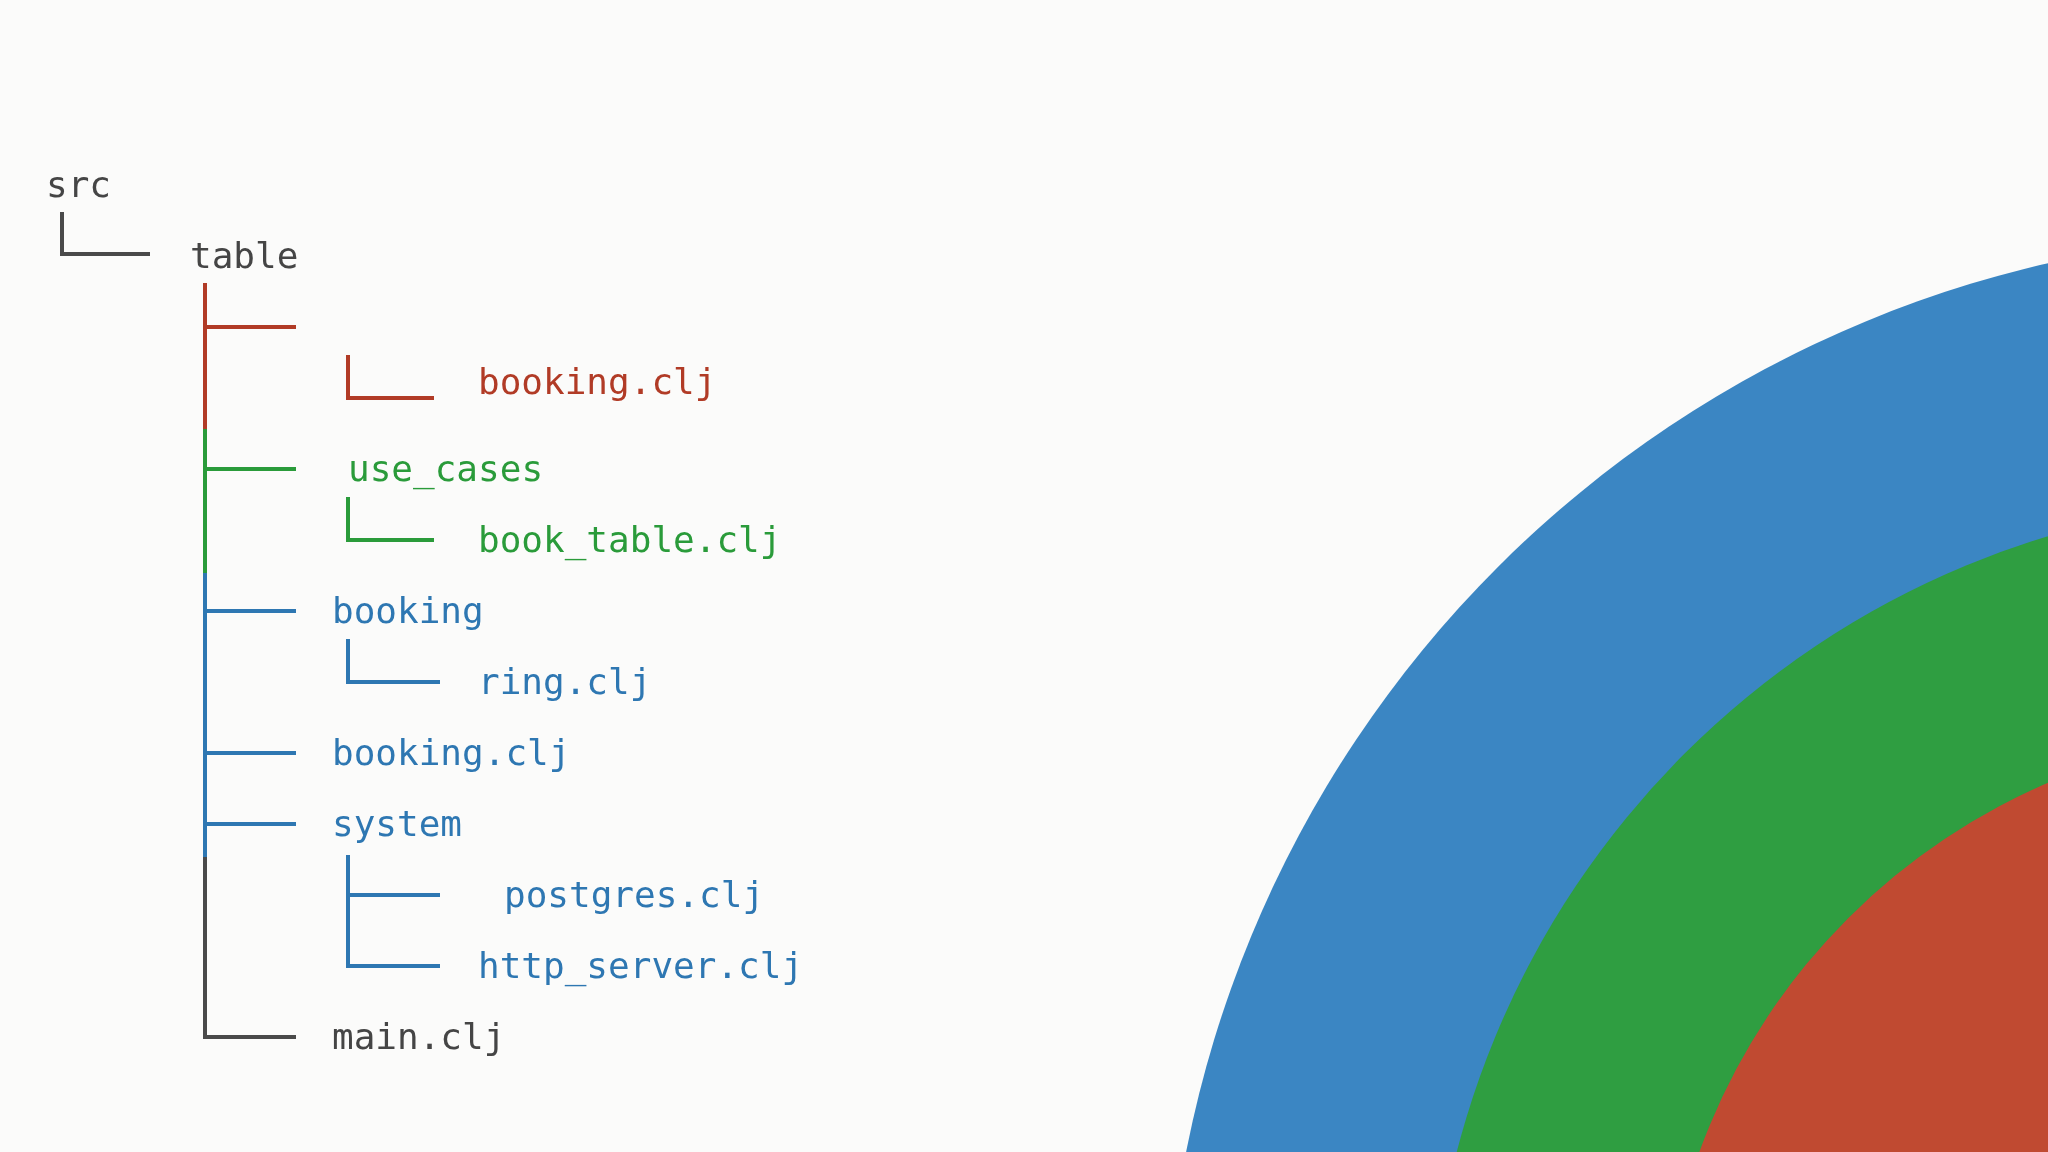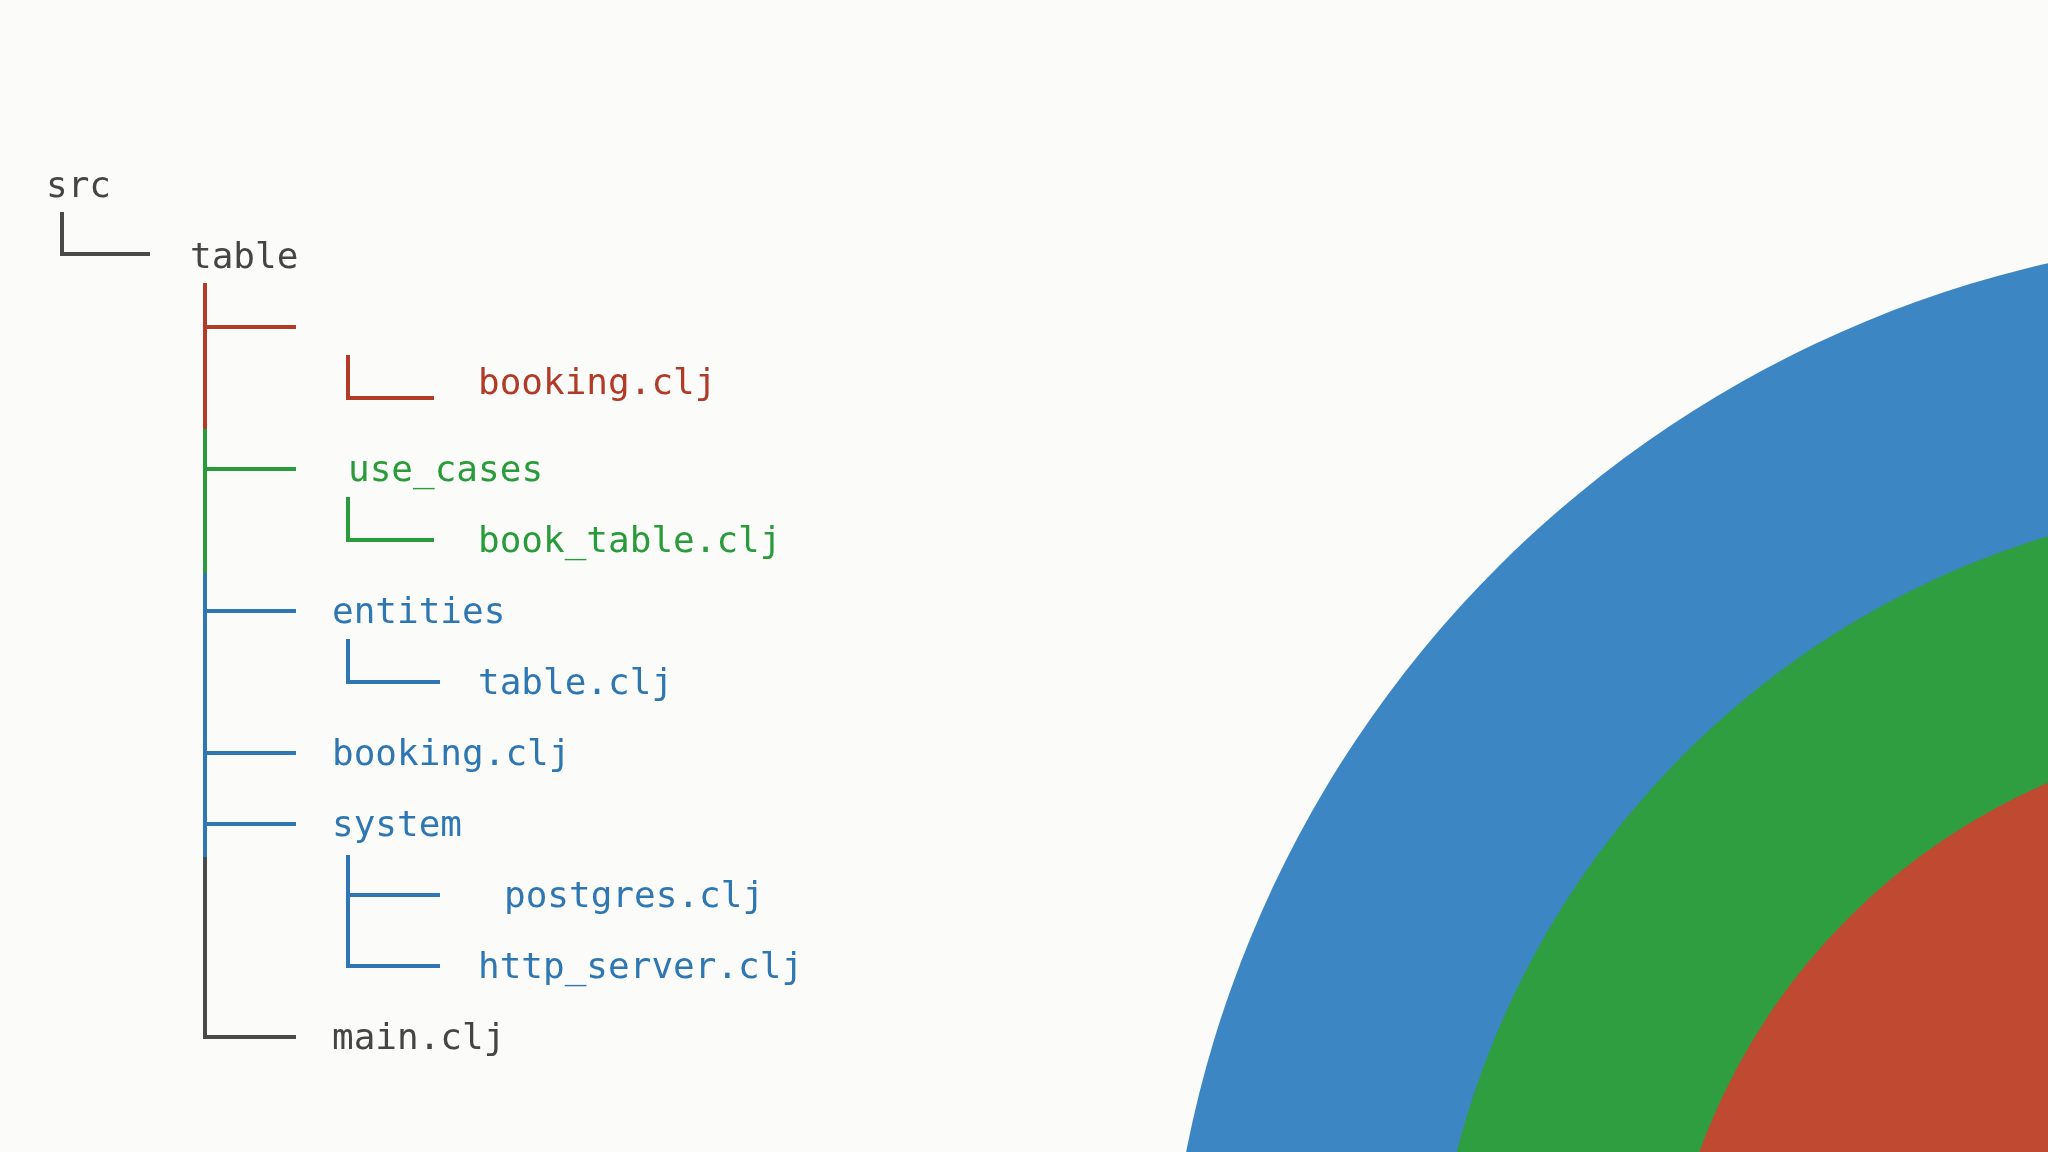--- a/index.html
+++ b/index.html
@@ -104,21 +104,21 @@
     <polyline class="ln-blue" points="348,895 440,895"></polyline>
 
     <polyline class="ln-gray" points="205,857 205,1037 296,1037"></polyline>
   </svg>
 
   <span class="tree-label c-gray  p-src">src</span>
   <span class="tree-label c-gray  p-table">table</span>
   <span class="tree-label c-red   p-booking">booking.clj</span>
   <span class="tree-label c-green p-usecases">use_cases</span>
   <span class="tree-label c-green p-booktable">book_table.clj</span>
-  <span class="tree-label c-blue  p-adapters">entities</span>
-  <span class="tree-label c-blue  p-ring">table.clj</span>
+  <span class="tree-label c-blue  p-adapters">booking</span>
+  <span class="tree-label c-blue  p-ring">ring.clj</span>
   <span class="tree-label c-blue  p-systemclj">booking.clj</span>
   <span class="tree-label c-blue  p-system">system</span>
   <span class="tree-label c-blue  p-postgres">postgres.clj</span>
   <span class="tree-label c-blue  p-httpserver">http_server.clj</span>
   <span class="tree-label c-gray  p-main">main.clj</span>
 
 </div>
 
 </body></html>

